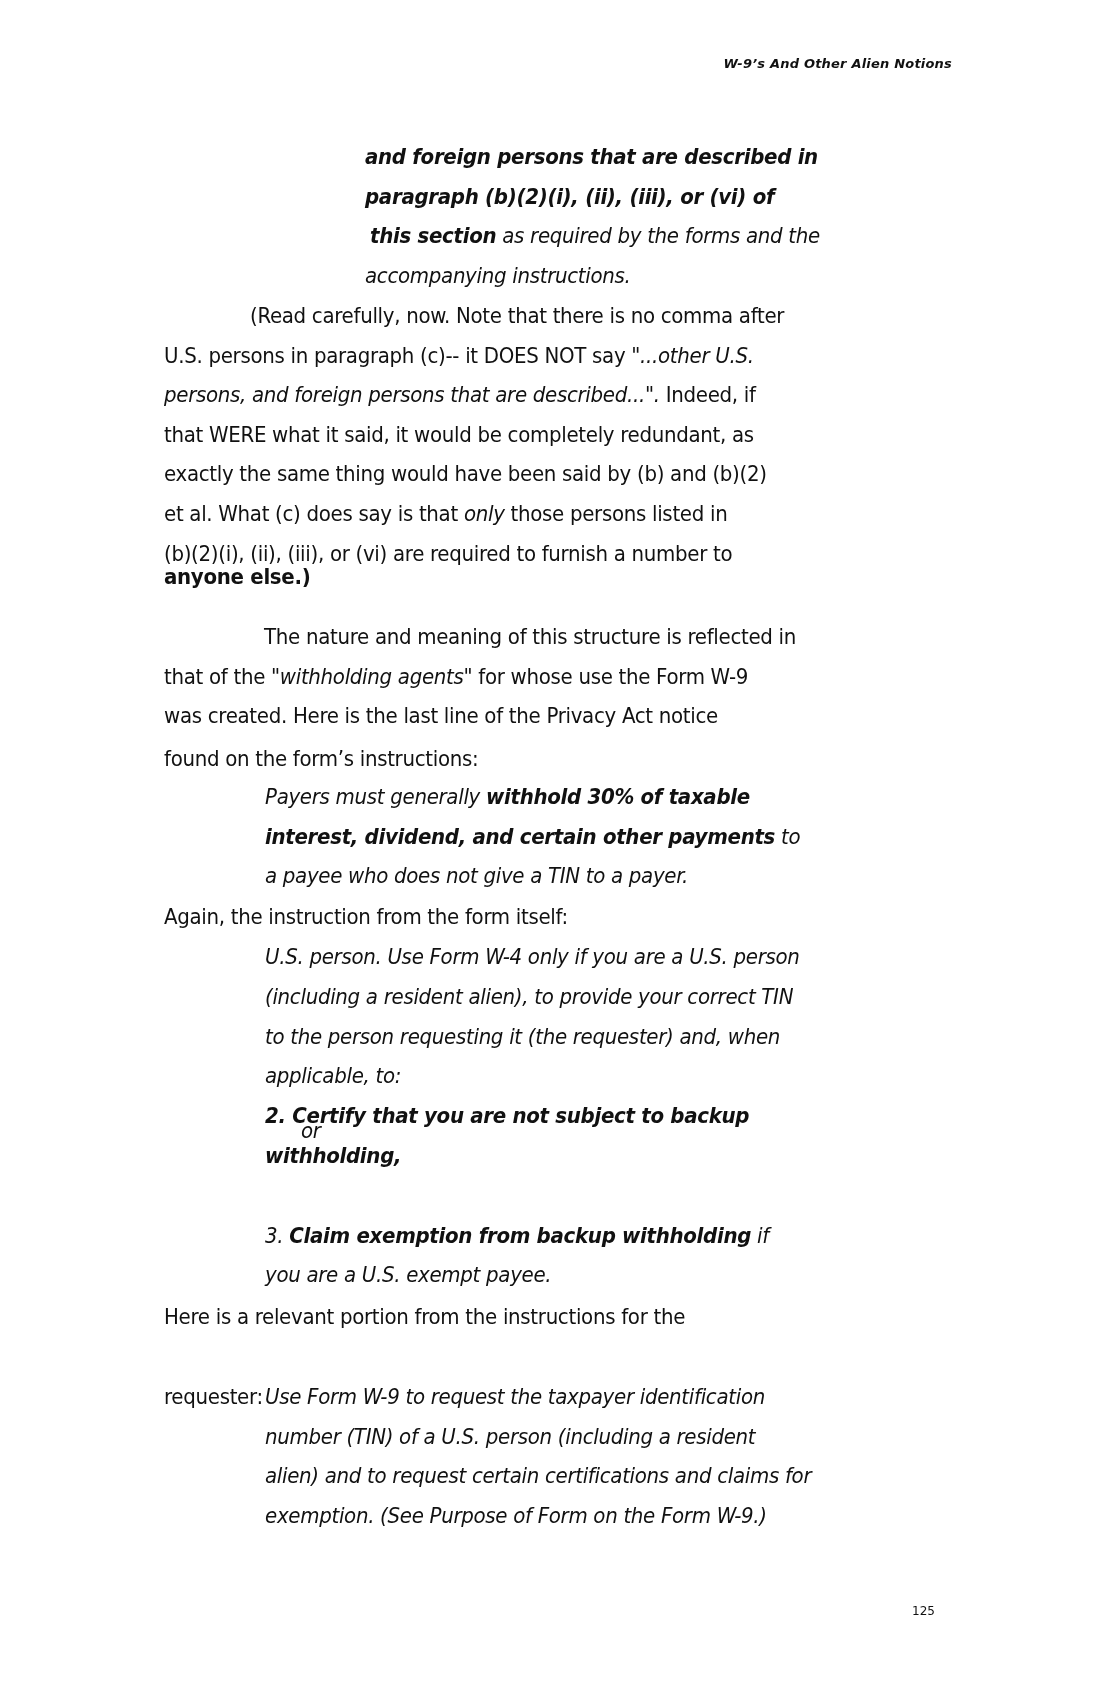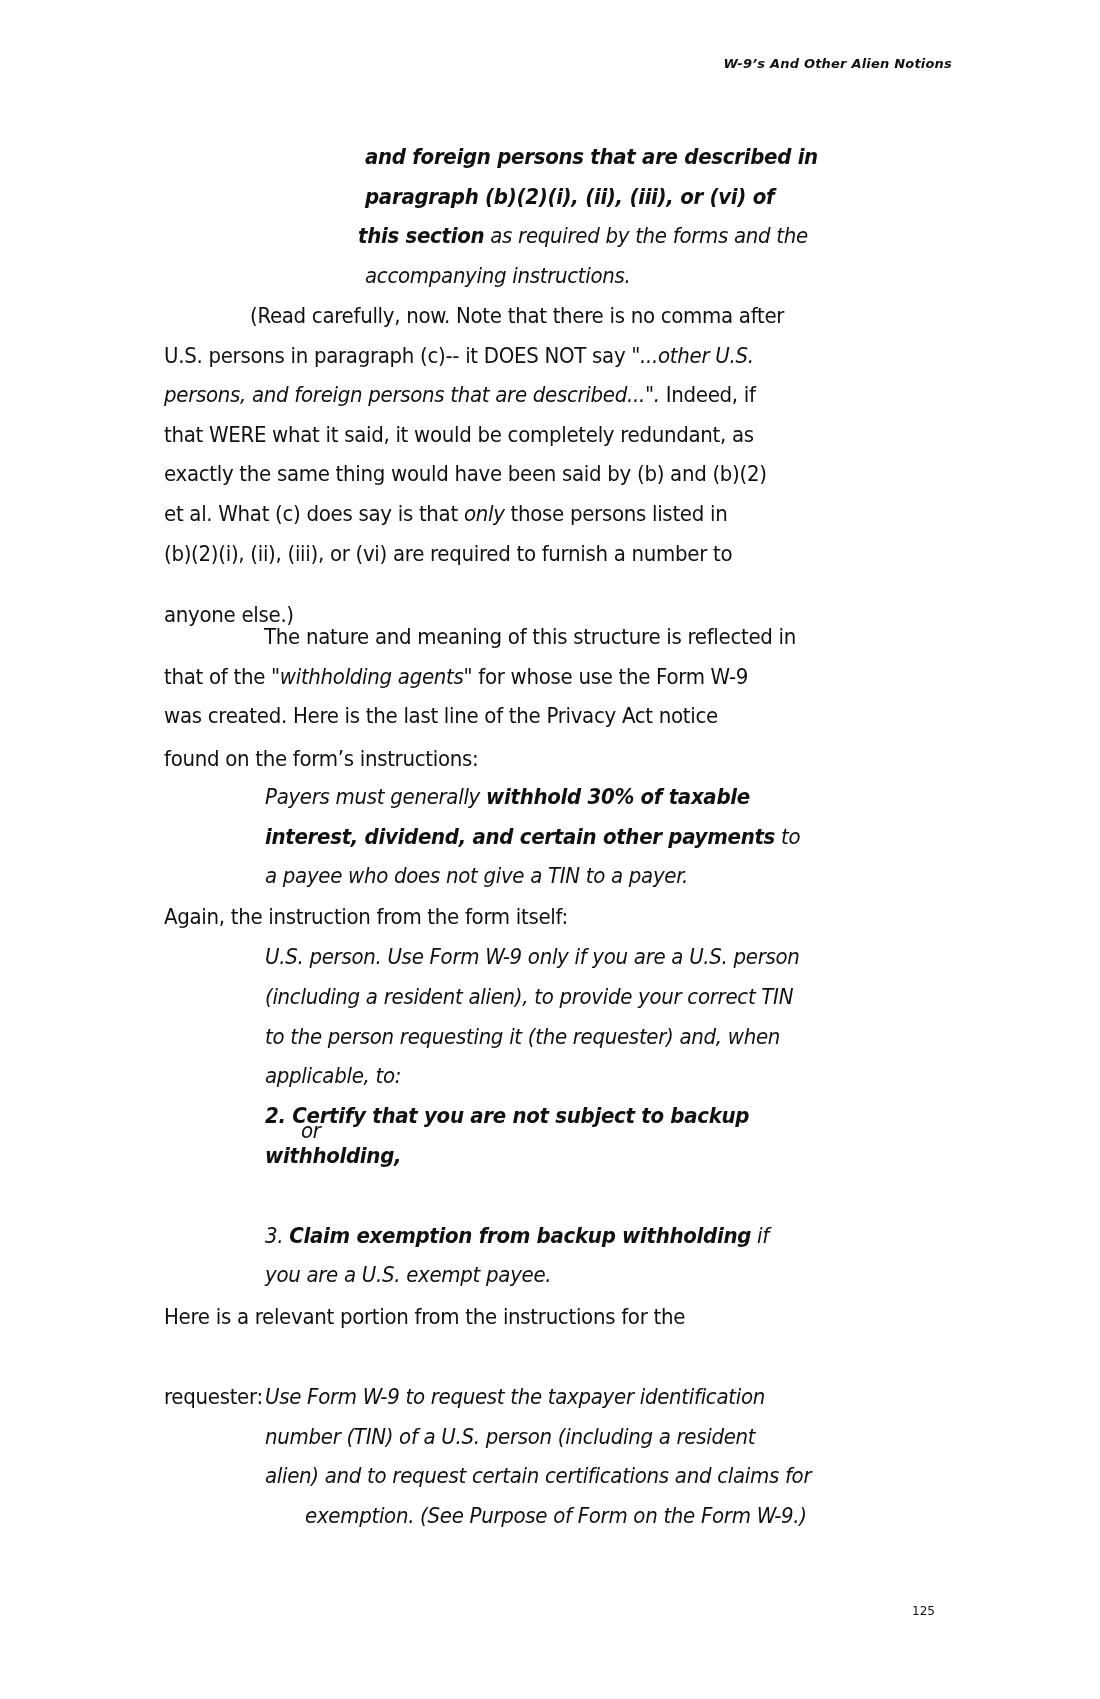--- a/index.html
+++ b/index.html
@@ -34,45 +34,45 @@
 
   <div></div>
 
   <div></div>
 </div>
 
 <div class="pagenum">125</div>
 
 <div class="line" style="left: 365px; top: 142px;"><span class="bi">and foreign persons that are described in</span></div>
 <div class="line" style="left: 365px; top: 181.7px;"><span class="bi">paragraph (b)(2)(i), (ii), (iii), or (vi) of</span></div>
-<div class="line" style="left: 358px; top: 221.4px;"><span class="bi">this section</span><span class="it"> as required by the forms and the</span></div>
+<div class="line" style="left: 370px; top: 221.4px;"><span class="bi">this section</span><span class="it"> as required by the forms and the</span></div>
 <div class="line" style="left: 365px; top: 261.1px;"><span class="it">accompanying instructions.</span></div>
 <div class="line" style="left: 250px; top: 301px;"><span>(Read carefully, now.  Note that there is no comma after</span></div>
 <div class="line" style="left: 164px; top: 340.6px;"><span>U.S. persons in paragraph (c)-- it DOES NOT say </span><span class="it">"...other U.S.</span></div>
 <div class="line" style="left: 164px; top: 380.2px;"><span class="it">persons, and foreign persons that are described...".</span><span>  Indeed, if</span></div>
 <div class="line" style="left: 164px; top: 419.8px;"><span>that WERE what it said, it would be completely redundant, as</span></div>
 <div class="line" style="left: 164px; top: 459.4px;"><span>exactly the same thing would have been said by (b) and (b)(2)</span></div>
 <div class="line" style="left: 164px; top: 499px;"><span>et al.  What (c) does say is that </span><span class="it">only</span><span> those persons listed in</span></div>
 <div class="line" style="left: 164px; top: 538.6px;"><span>(b)(2)(i), (ii), (iii), or (vi) are required to furnish a number to</span></div>
-<div class="line" style="left: 164px; top: 600px;"><span>anyone else.)</span></div>
+<div class="line" style="left: 164px; top: 562px; font-weight: bold;"><span>anyone else.)</span></div>
 <div class="line" style="left: 264px; top: 622px;"><span>The nature and meaning of this structure is reflected in</span></div>
 <div class="line" style="left: 164px; top: 661.6px;"><span>that of the </span><span class="it">"withholding agents"</span><span> for whose use the Form W-9</span></div>
 <div class="line" style="left: 164px; top: 701.2px;"><span>was created.  Here is the last line of the Privacy Act notice</span></div>
 <div class="line" style="left: 164px; top: 744px;"><span>found on the form’s instructions:</span></div>
 <div class="line" style="left: 265px; top: 782px;"><span class="it">Payers must generally </span><span class="bi">withhold 30% of taxable</span></div>
 <div class="line" style="left: 265px; top: 821.6px;"><span class="bi">interest, dividend, and certain other payments</span><span class="it"> to</span></div>
 <div class="line" style="left: 265px; top: 861.2px;"><span class="it">a payee who does not give a TIN to a payer.</span></div>
 <div class="line" style="left: 164px; top: 902px;"><span>Again, the instruction from the form itself:</span></div>
-<div class="line" style="left: 265px; top: 942px;"><span class="it">U.S. person. Use Form W-9 only if you are a U.S. person</span></div>
+<div class="line" style="left: 265px; top: 942px;"><span class="it">U.S. person. Use Form W-4 only if you are a U.S. person</span></div>
 <div class="line" style="left: 265px; top: 981.8px;"><span class="it">(including a resident alien), to provide your correct TIN</span></div>
 <div class="line" style="left: 265px; top: 1021.6px;"><span class="it">to the person requesting it (the requester) and, when</span></div>
 <div class="line" style="left: 265px; top: 1061.4px;"><span class="it">applicable, to:</span></div>
 <div class="line" style="left: 265px; top: 1101.2px;"><span class="bi">2. Certify that you are not subject to backup</span></div>
 <div class="line" style="left: 265px; top: 1141px;"><span class="bi">withholding,</span></div>
 <div class="line" style="left: 265px; top: 1116px; margin-left: 36px;"><span class="it">or</span></div>
 <div class="line" style="left: 265px; top: 1220.6px;"><span class="it">3. </span><span class="bi">Claim exemption from backup withholding</span><span class="it"> if</span></div>
 <div class="line" style="left: 265px; top: 1260.4px;"><span class="it">you are a U.S. exempt payee.</span></div>
 <div class="line" style="left: 164px; top: 1302px;"><span>Here is a relevant portion from the instructions for the</span></div>
 <div class="line" style="left: 164px; top: 1341.6px; margin-top: 40px;"><span>requester:</span></div>
 <div class="line" style="left: 265px; top: 1382px;"><span class="it">Use Form W-9 to request the taxpayer identification</span></div>
 <div class="line" style="left: 265px; top: 1421.6px;"><span class="it">number (TIN) of a U.S. person (including a resident</span></div>
 <div class="line" style="left: 265px; top: 1461.2px;"><span class="it">alien) and to request certain certifications and claims for</span></div>
-<div class="line" style="left: 265px; top: 1500.8px; margin-left: 40px;"><span class="it">exemption. (See Purpose of Form on the Form W-9.)</span></div>
+<div class="line" style="left: 265px; top: 1500.8px;"><span class="it">exemption. (See Purpose of Form on the Form W-9.)</span></div>
 
 </body></html>

